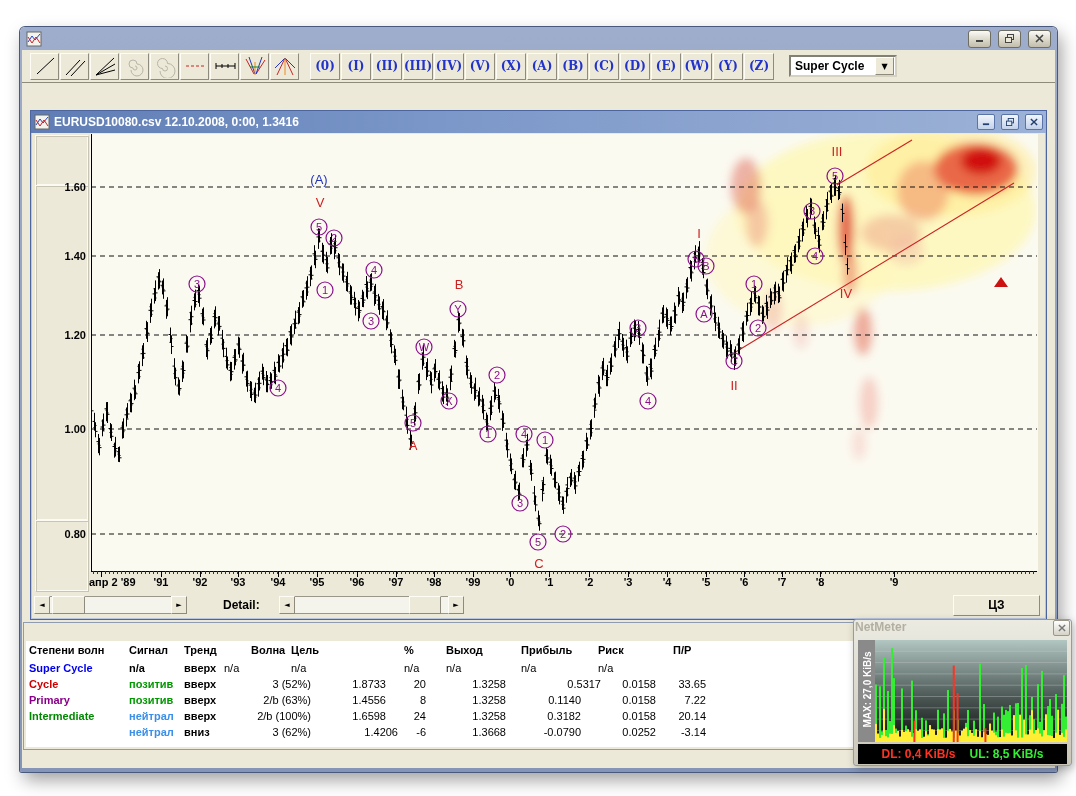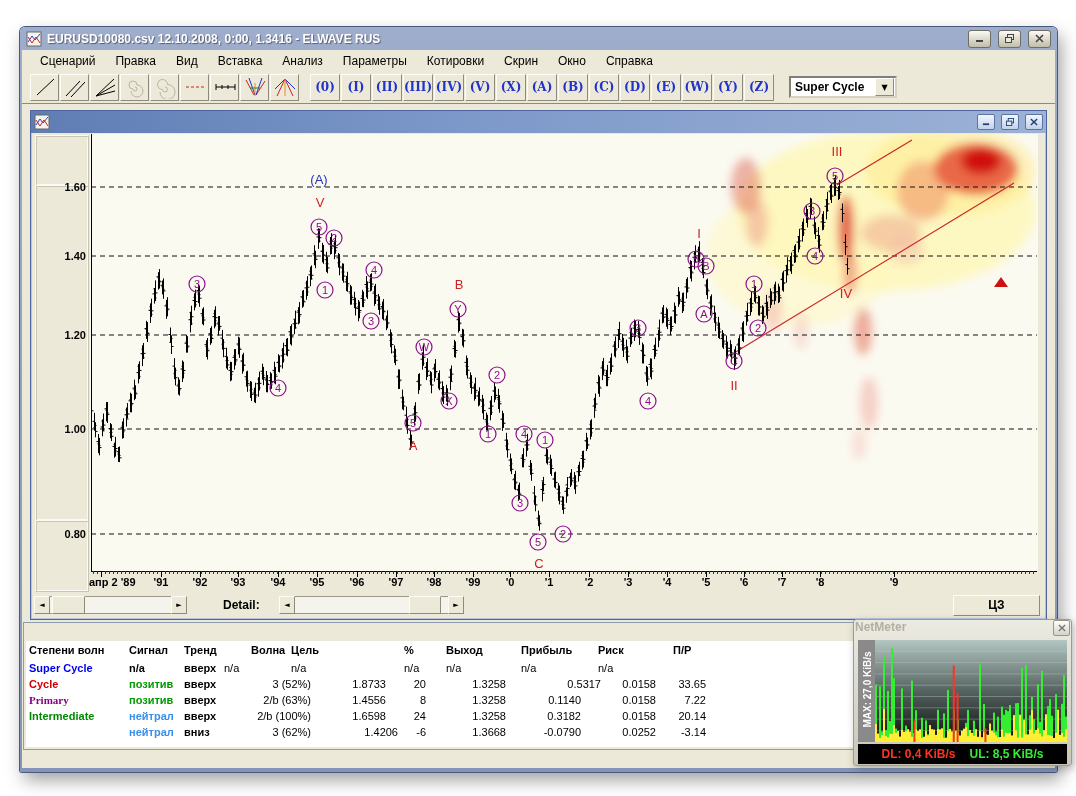--- a/index.html
+++ b/index.html
@@ -82,52 +82,39 @@
 <body>
 
 <div class="stage">
   <div class="app">
     <div class="titlebar">
       <svg class="appicon" viewBox="0 0 16 16">
         <rect x="1" y="1" width="14" height="14" fill="#f4f4ef" stroke="#666"></rect>
         <path d="M2 11 L6 5 L9 9 L14 3" stroke="#2244cc" fill="none"></path>
         <path d="M2 6 L6 12 L10 6 L14 12" stroke="#cc2222" fill="none"></path>
       </svg>
-      <span>EURUSD10080.csv  12.10.2008, 0:00, 1.3416 - ELWAVE RUS</span>
       <span class="tb-spacer"></span>
       <span class="wbtn">
           <svg width="9" height="9" viewBox="0 0 9 9">
             <line x1="1" y1="7" x2="8" y2="7" stroke="#444" stroke-width="2"></line>
           </svg>
         </span>
       <span class="wbtn">
           <svg width="9" height="9" viewBox="0 0 9 9">
             <rect x="2.5" y="0.5" width="6" height="5" fill="none" stroke="#444"></rect>
             <rect x="0.5" y="3.5" width="6" height="5" fill="#ece9d8" stroke="#444"></rect>
           </svg>
         </span>
       <span class="wbtn">
           <svg width="9" height="9" viewBox="0 0 9 9">
             <path d="M1 1 L8 8 M8 1 L1 8" stroke="#444" stroke-width="1.6"></path>
           </svg>
         </span>
     </div>
     <div class="client">
-      <div class="menubar" id="menubar">
-          <span class="menuitem">Сценарий</span>
-          <span class="menuitem">Правка</span>
-          <span class="menuitem">Вид</span>
-          <span class="menuitem">Вставка</span>
-          <span class="menuitem">Анализ</span>
-          <span class="menuitem">Параметры</span>
-          <span class="menuitem">Котировки</span>
-          <span class="menuitem">Скрин</span>
-          <span class="menuitem">Окно</span>
-          <span class="menuitem">Справка</span>
-        </div>
       <div class="toolbar" id="toolbar">
           <span class="tbtn">
             <svg width="24" height="24" viewBox="0 0 24 24">
               <line x1="4" y1="20" x2="21" y2="4" stroke="#000"></line>
             </svg>
           </span>
           <span class="tbtn">
             <svg width="24" height="24" viewBox="0 0 24 24">
               <line x1="3" y1="21" x2="17" y2="6" stroke="#000"></line>
               <line x1="8" y1="22" x2="22" y2="7" stroke="#000"></line>
@@ -196,20 +183,21 @@
           </span>
         </div>
 
       <div class="chartwin">
         <div class="ctitle">
           <svg class="appicon" viewBox="0 0 16 16" width="15" height="15">
             <rect x="1" y="1" width="14" height="14" fill="#f4f4ef" stroke="#666"></rect>
             <path d="M2 11 L6 5 L9 9 L14 3" stroke="#2244cc" fill="none"></path>
             <path d="M2 6 L6 12 L10 6 L14 12" stroke="#cc2222" fill="none"></path>
           </svg>
+          <span>EURUSD10080.csv  12.10.2008, 0:00, 1.3416</span>
           <span class="tb-spacer"></span>
           <span class="cbtn">
               <svg width="8" height="8" viewBox="0 0 9 9">
                 <line x1="1" y1="7" x2="8" y2="7" stroke="#23406e" stroke-width="2"></line>
               </svg>
             </span>
           <span class="cbtn">
               <svg width="8" height="8" viewBox="0 0 9 9">
                 <rect x="2.5" y="0.5" width="6" height="5" fill="none" stroke="#23406e"></rect>
                 <rect x="0.5" y="3.5" width="6" height="5" fill="#dde6f4" stroke="#23406e"></rect>
@@ -659,21 +647,21 @@
             <span class="icell" style="top: 37px; left: 3px; font-weight: bold; color: rgb(204, 0, 0);">Cycle</span>
             <span class="icell" style="top: 37px; left: 103px; font-weight: bold; color: rgb(0, 153, 0);">позитив</span>
             <span class="icell" style="top: 37px; left: 158px; font-weight: bold;">вверх</span>
             <span class="icell num" style="top: 37px; left: 205px;">3 (52%)</span>
             <span class="icell num" style="top: 37px; left: 280px;">1.8733</span>
             <span class="icell num" style="top: 37px; left: 320px;">20</span>
             <span class="icell num" style="top: 37px; left: 400px;">1.3258</span>
             <span class="icell num" style="top: 37px; left: 475px; margin-left: 20px;">0.5317</span>
             <span class="icell num" style="top: 37px; left: 550px;">0.0158</span>
             <span class="icell num" style="top: 37px; left: 600px;">33.65</span>
-            <span class="icell" style="top: 53px; left: 3px; font-weight: bold; color: rgb(136, 0, 136); font-family: Liberation Serif, serif;">Primary</span>
+            <span class="icell" style="top: 53px; left: 3px; font-weight: bold; color: rgb(136, 0, 136);">Primary</span>
             <span class="icell" style="top: 53px; left: 103px; font-weight: bold; color: rgb(0, 153, 0);">позитив</span>
             <span class="icell" style="top: 53px; left: 158px; font-weight: bold;">вверх</span>
             <span class="icell num" style="top: 53px; left: 205px;">2/b (63%)</span>
             <span class="icell num" style="top: 53px; left: 280px;">1.4556</span>
             <span class="icell num" style="top: 53px; left: 320px;">8</span>
             <span class="icell num" style="top: 53px; left: 400px;">1.3258</span>
             <span class="icell num" style="top: 53px; left: 475px;">0.1140</span>
             <span class="icell num" style="top: 53px; left: 550px;">0.0158</span>
             <span class="icell num" style="top: 53px; left: 600px;">7.22</span>
             <span class="icell" style="top: 69px; left: 3px; font-weight: bold; color: rgb(0, 136, 0);">Intermediate</span>

